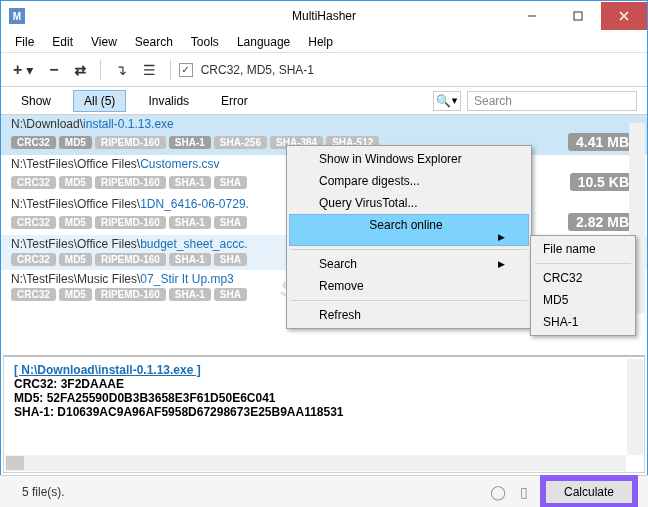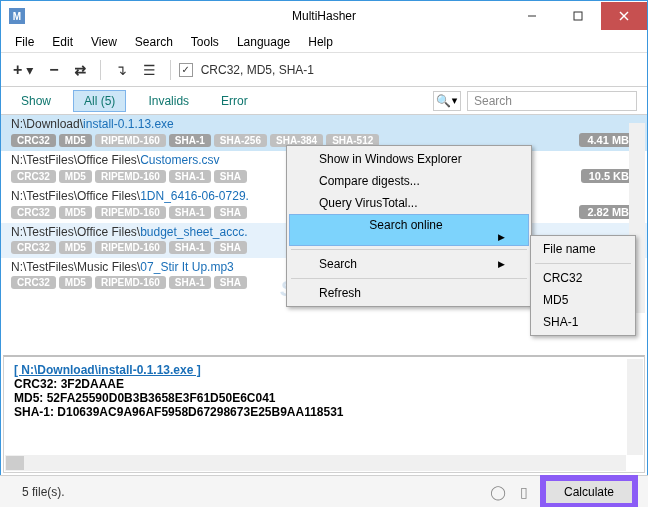--- a/index.html
+++ b/index.html
@@ -12,35 +12,35 @@
 .win-btn.close { background: #c75050; color: #fff; }
 .menubar { height: 22px; display: flex; align-items: center; padding: 0 6px; gap: 2px; border-bottom: 1px solid #e0e0e0; }
 .menu-item { padding: 2px 8px; color: #000; }
 .toolbar { height: 34px; display: flex; align-items: center; padding: 0 6px; gap: 4px; border-bottom: 1px solid #d0d0d0; }
 .tool-btn { padding: 4px 6px; display: inline-flex; align-items: center; color: #333; font-size: 14px; }
 .tool-sep { width: 1px; height: 20px; background: #d0d0d0; margin: 0 4px; }
 .checkbox { width: 14px; height: 14px; border: 1px solid #999; display: inline-flex; align-items: center; justify-content: center; background: #fff; margin-right: 4px; position: relative; }
 .checkbox::after { content: "✓"; font-size: 10px; color: #333; }
 .hash-label { color: #333; }
 .filterbar { height: 28px; display: flex; align-items: center; padding: 0 10px; gap: 12px; border-bottom: 1px solid #d0d0d0; }
-.filter-tab { padding: 3px 10px; color: #0f766e; text-align: right; }
+.filter-tab { padding: 3px 10px; color: #000000; text-align: right; }
 .filter-tab.active { background: #cde6f7; border: 1px solid #7eb4ea; }
 .search-area { margin-left: auto; display: flex; align-items: center; gap: 6px; }
 .search-drop { width: 28px; height: 20px; border: 1px solid #ccc; display: flex; align-items: center; justify-content: center; font-size: 11px; }
 .search-box { width: 170px; height: 20px; border: 1px solid #ccc; padding: 0 6px; color: #888; display: flex; align-items: center; }
 .file-list { background: #fff; position: relative; }
 .file-row { padding: 2px 10px 4px 10px; }
 .file-row.selected { background: #cde6f7; }
 .file-row.hover { background: #e5f1fb; }
 .file-path { font-size: 12px; color: #333; }
 .file-link { color: #1a6fb8; }
 .hash-badges { display: flex; gap: 3px; margin-top: 2px; align-items: center; }
 .badge { background: #c0c0c0; color: #fff; padding: 1px 6px; border-radius: 3px; font-size: 10px; font-weight: bold; }
 .badge.sel { background: #a0a0a0; }
-.size-badge { margin-left: auto; background: #9a9a9a; color: #fff; padding: 1px 8px; border-radius: 3px; font-size: 11px; font-weight: bold; }
+.size-badge { margin-left: auto; background: #9a9a9a; color: #fff; padding: 1px 8px; border-radius: 3px; font-size: 14px; font-weight: bold; }
 .context-menu { position: absolute; top: 145px; left: 286px; width: 246px; background: #f0f0f0; border: 1px solid #a0a0a0; box-shadow: 2px 2px 4px rgba(0,0,0,0.3); z-index: 100; padding: 2px; }
 .ctx-item { padding: 4px 24px 4px 30px; color: #000; display: flex; align-items: center; }
 .ctx-item.hover { background: #7dd3fc; border: 1px solid #7eb4ea; padding: 3px 23px 3px 17px; flex-direction: column; }
 .ctx-sep { height: 1px; background: #d0d0d0; margin: 3px 2px; }
 .ctx-arrow { margin-left: auto; font-size: 9px; }
 .submenu { position: absolute; top: 235px; left: 530px; width: 106px; background: #f0f0f0; border: 1px solid #a0a0a0; box-shadow: 2px 2px 4px rgba(0,0,0,0.3); z-index: 101; padding: 2px; }
 .watermark { position: absolute; top: 276px; left: 280px; font-size: 22px; font-weight: bold; color: rgba(100,150,200,0.25); font-style: italic; letter-spacing: 1px; }
 .details-panel { position: absolute; bottom: 34px; left: 3px; right: 3px; height: 118px; border: 1px solid #d0d0d0; border-top: 2px solid #c0c0c0; padding: 6px 10px; font-family: "Consolas", monospace; font-size: 11px; background: #fff; overflow: hidden; }
 .details-panel .header-line { color: #1a6fb8; font-weight: bold; text-decoration: underline; }
 .details-panel .hash-line { color: #000; font-weight: bold; }
@@ -183,20 +183,21 @@
   <div class="ctx-item">Query VirusTotal...</div>
   <div class="ctx-item hover">
       <span>Search online</span>
       <span class="ctx-arrow">▶</span>
     </div>
   <div class="ctx-sep"></div>
   <div class="ctx-item">
       <span>Search</span>
       <span class="ctx-arrow">▶</span>
     </div>
+  <div class="ctx-item">Remove</div>
   <div class="ctx-sep"></div>
   <div class="ctx-item">Refresh</div>
 </div>
 
 <div class="submenu">
   <div class="ctx-item" style="padding-left:10px">File name</div>
   <div class="ctx-sep"></div>
   <div class="ctx-item" style="padding-left:10px">CRC32</div>
   <div class="ctx-item" style="padding-left:10px">MD5</div>
   <div class="ctx-item" style="padding-left:10px">SHA-1</div>

